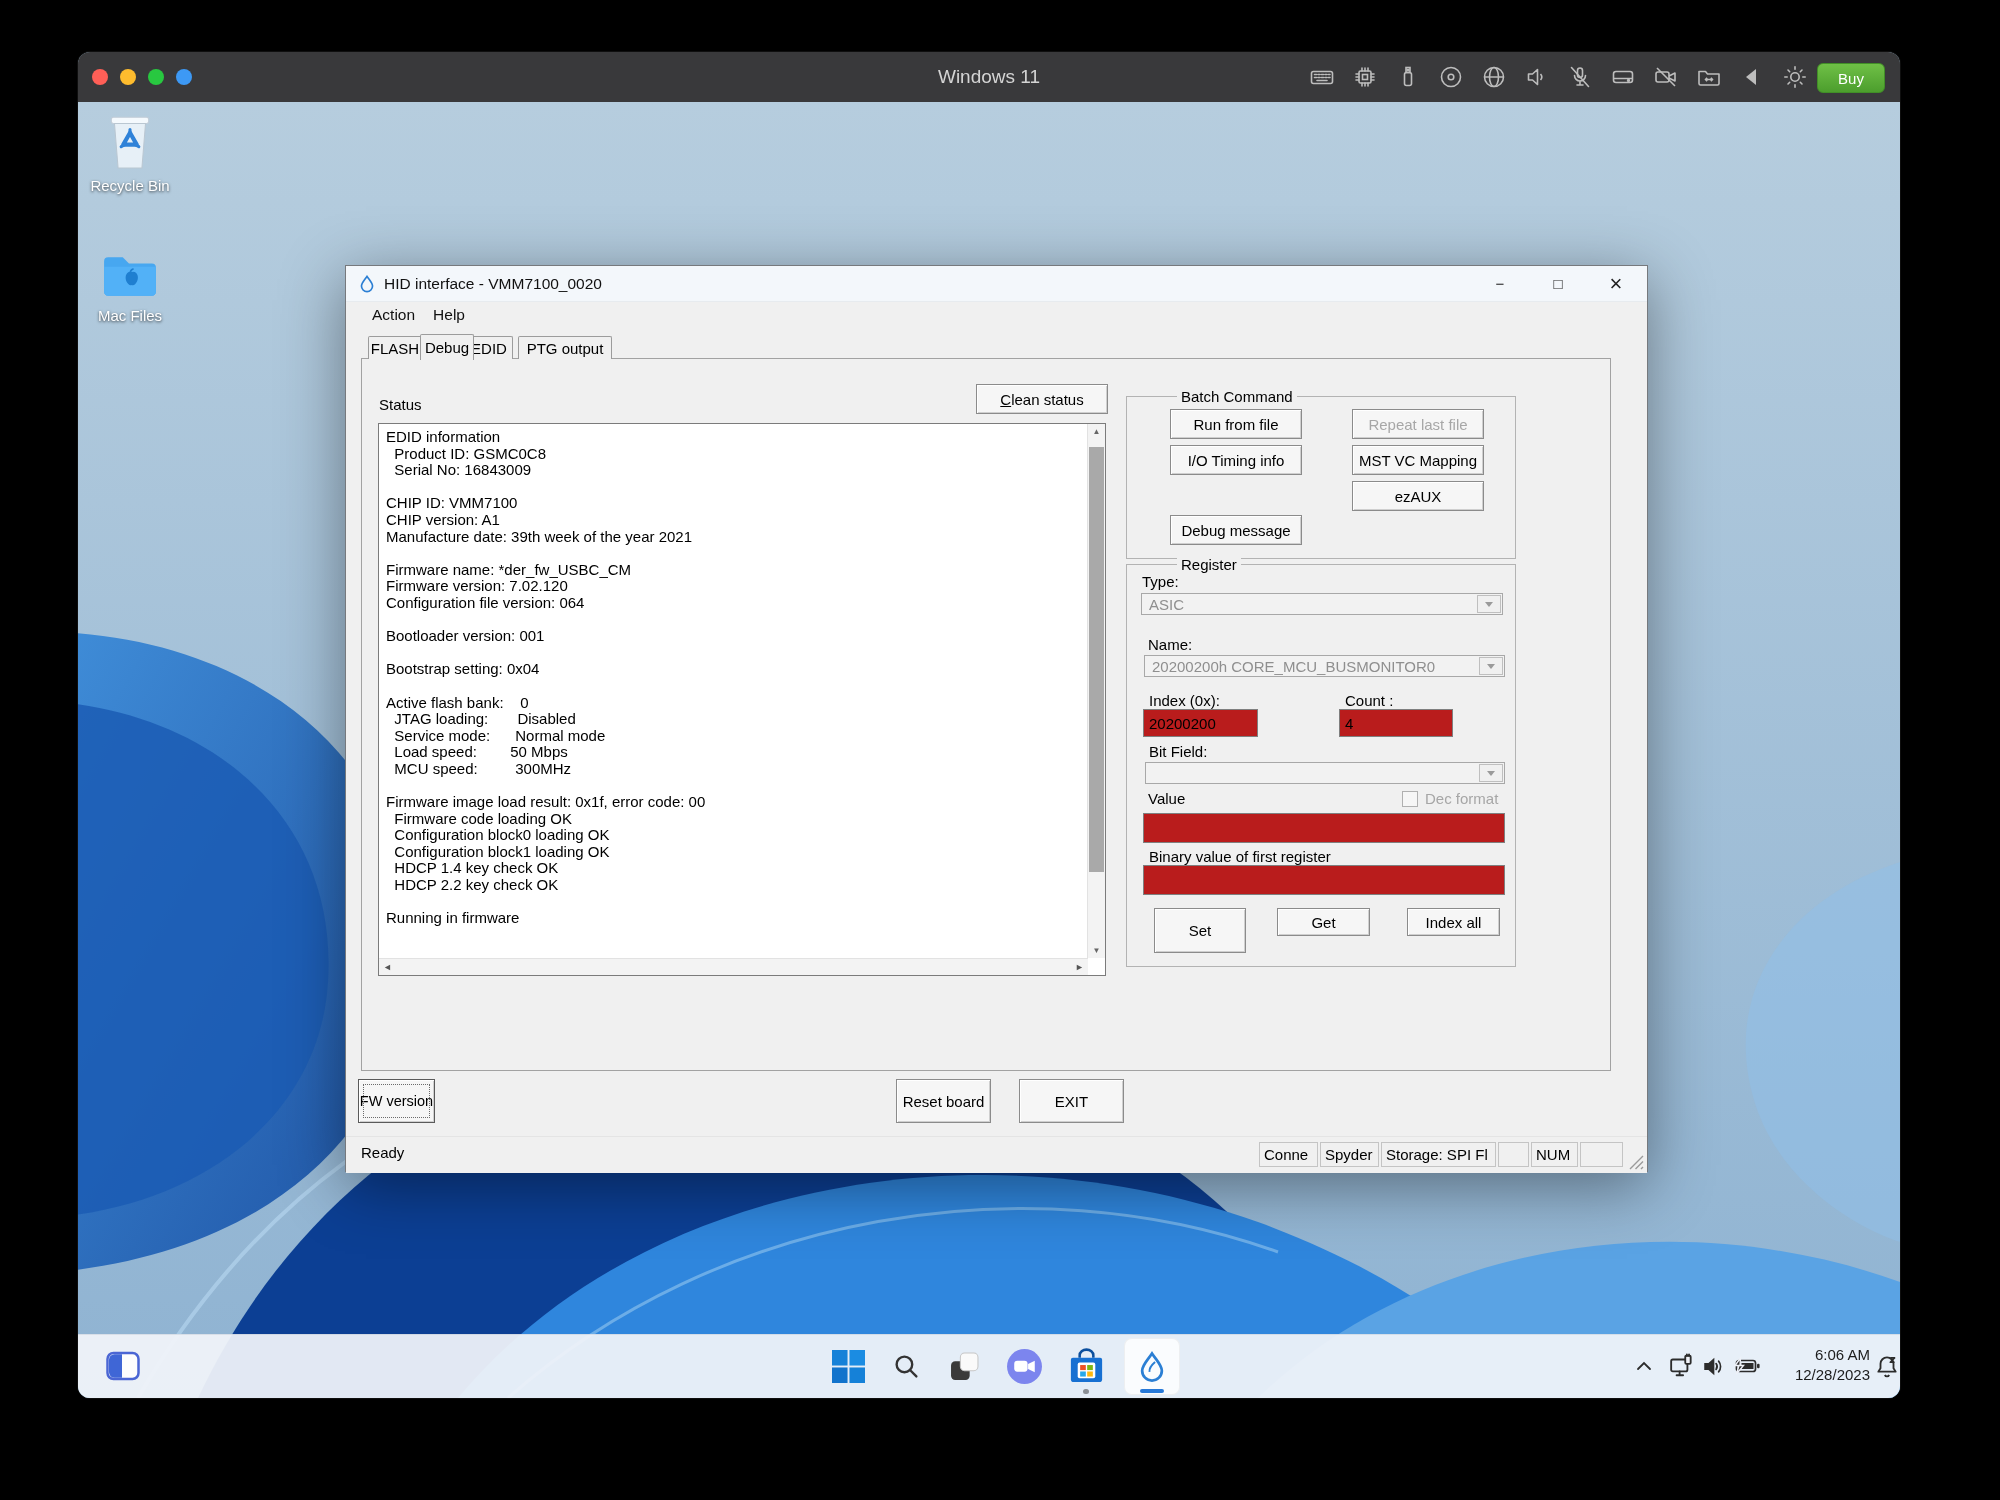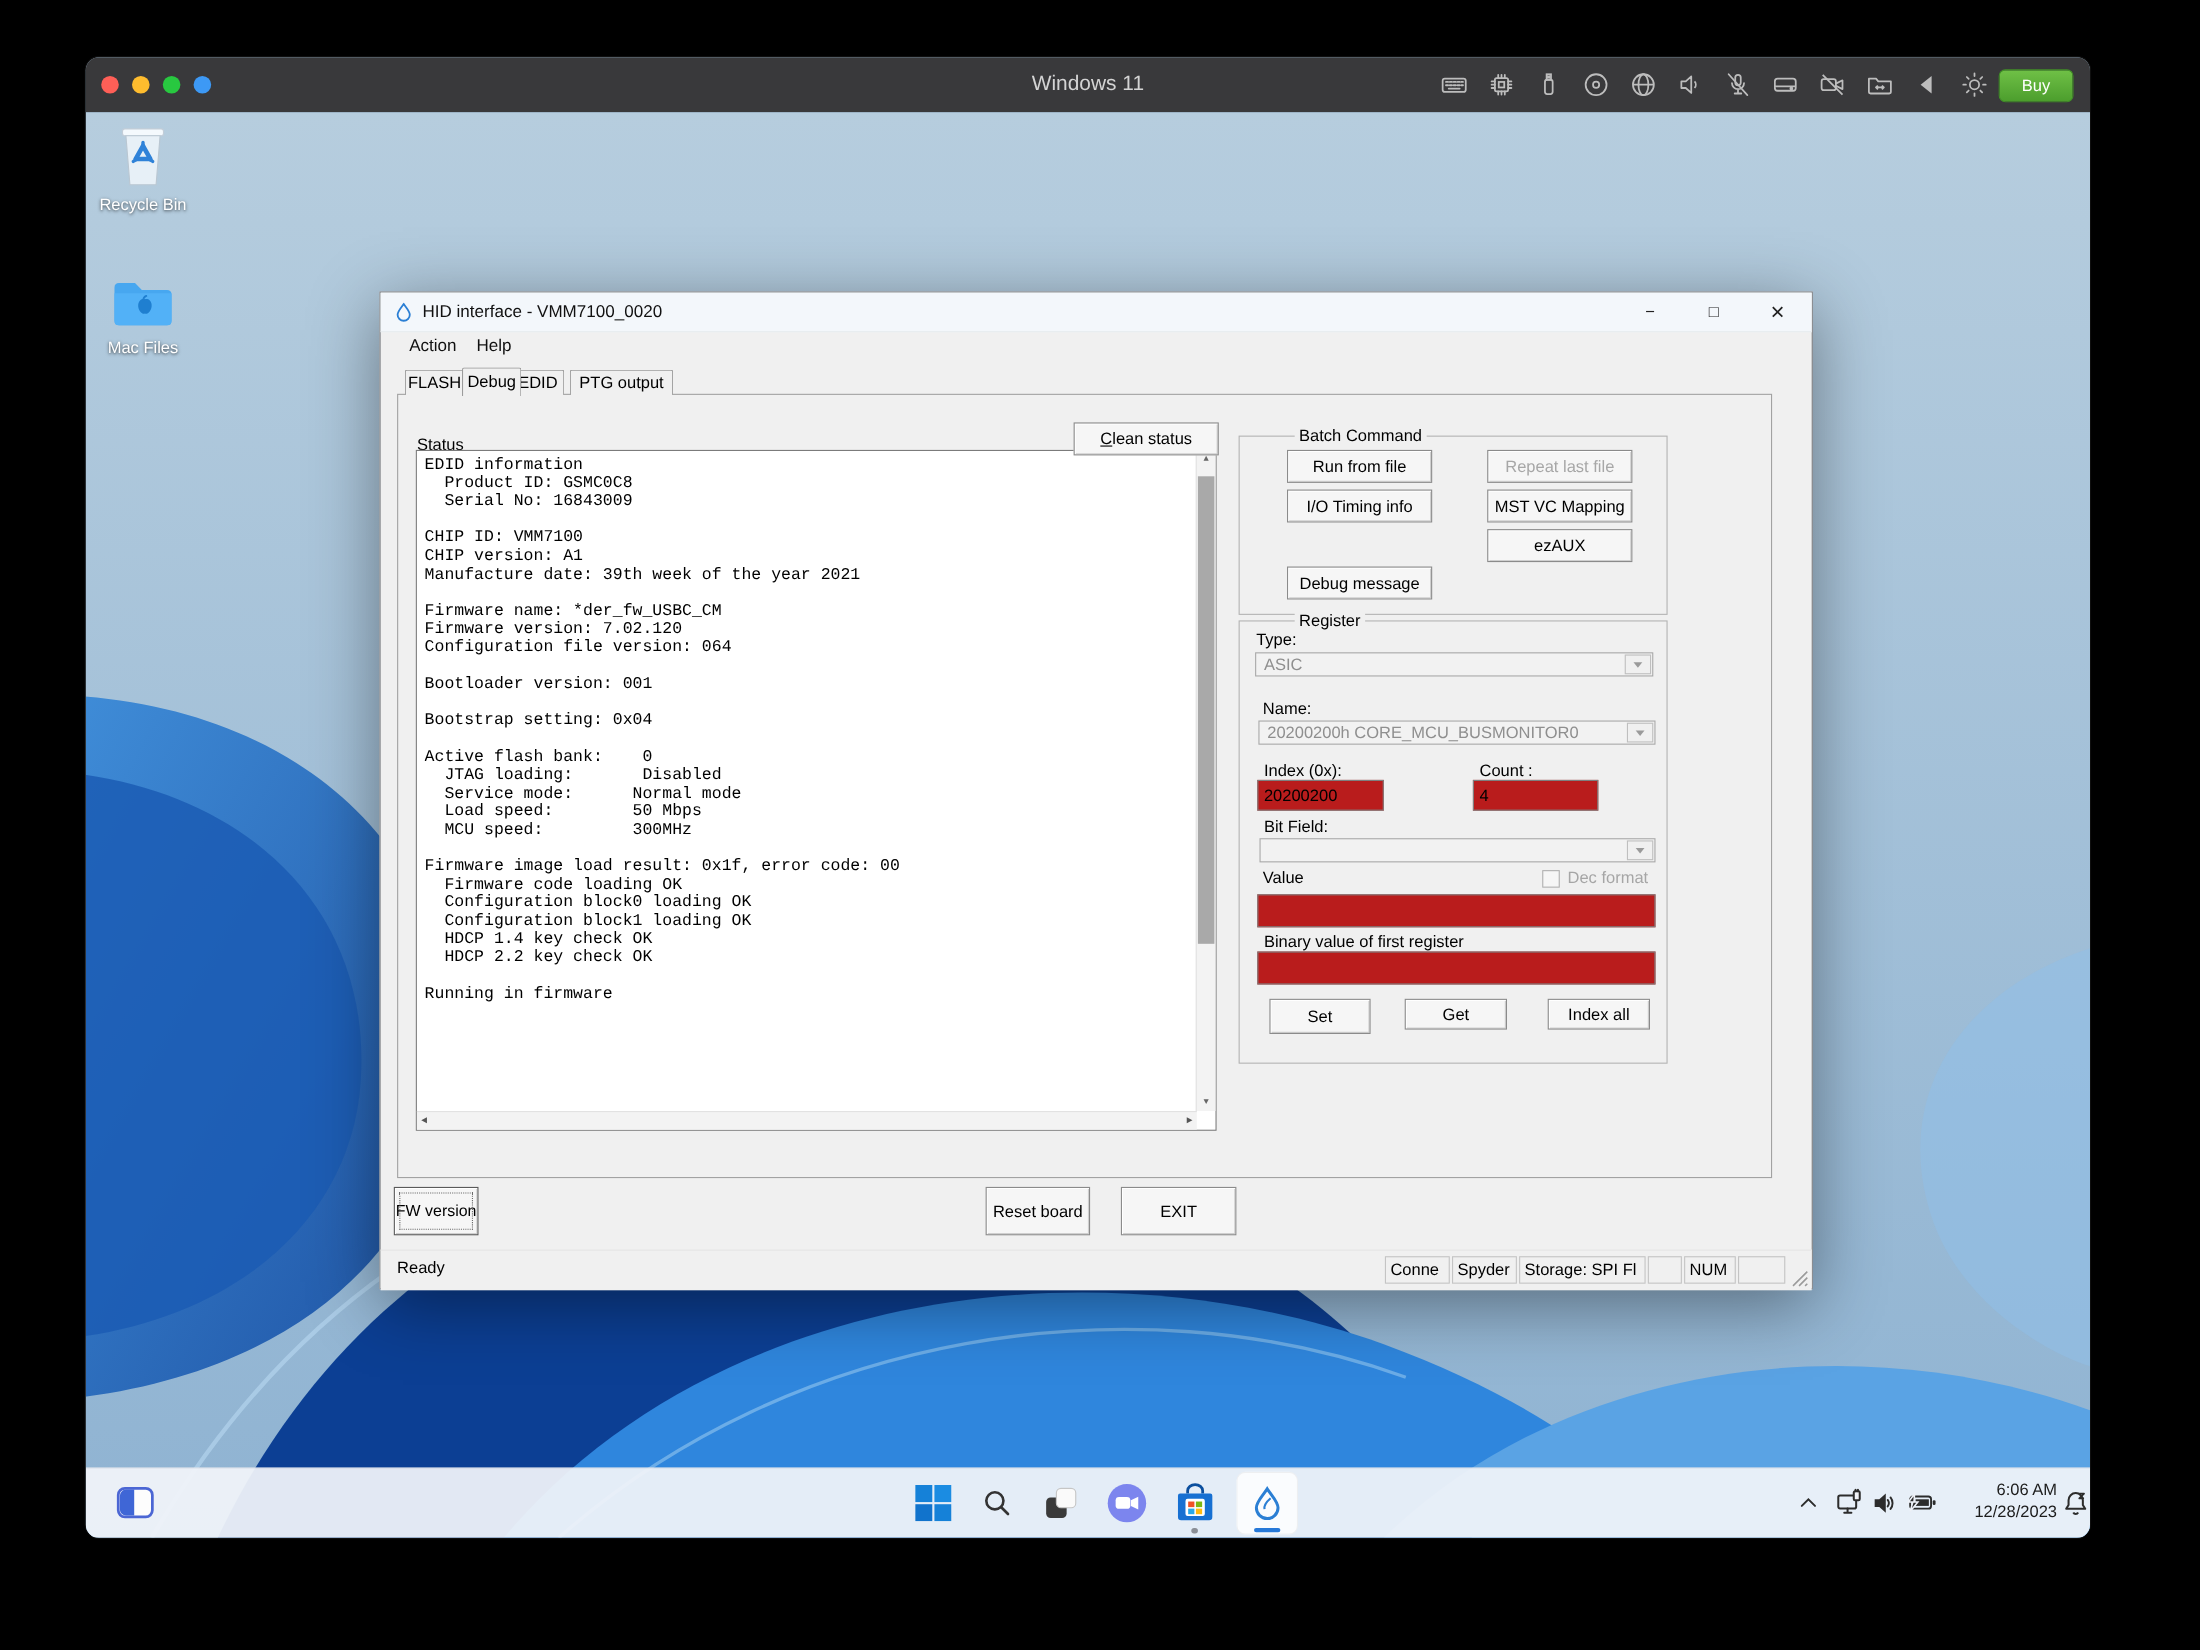--- a/index.html
+++ b/index.html
@@ -45,21 +45,21 @@
   .win-ctrls{position:absolute;right:2px;top:0;height:35px;display:flex;}
   .win-ctrl{width:58px;height:35px;display:flex;align-items:center;justify-content:center;font-size:15px;color:#222;}
   .win-ctrl.close{font-size:22px;}
   .menubar{position:absolute;left:0;top:35px;width:100%;height:28px;display:flex;align-items:center;gap:18px;
            padding-left:26px;box-sizing:border-box;font-size:15.5px;color:#101010;}
   .tab{position:absolute;height:22px;top:70px;background:#f0f0f0;border:1px solid #9c9c9c;border-bottom:none;
        border-radius:2px 2px 0 0;font-size:15px;color:#000;display:flex;align-items:center;justify-content:center;z-index:1;}
   .tab.active{top:68px;height:25px;z-index:3;background:#f0f0f0;}
   .panel{position:absolute;left:15px;top:92px;width:1250px;height:713px;border:1px solid #a2a2a2;box-sizing:border-box;z-index:0;}
   .wlabel{position:absolute;font-size:15px;color:#000;white-space:nowrap;}
-  .status-area{position:absolute;left:32px;top:143px;width:728px;height:619px;background:#fff;border:1px solid #7b7b7b;box-sizing:border-box;z-index:2;font-family:Liberation Mono, monospace;}
+  .status-area{position:absolute;left:32px;top:157px;width:728px;height:553px;background:#fff;border:1px solid #7b7b7b;box-sizing:border-box;z-index:2;}
   .status-text{position:absolute;left:7px;top:5px;right:24px;bottom:22px;font-size:15px;line-height:16.6px;
                white-space:pre;overflow:hidden;color:#000;}
   .vscroll{position:absolute;top:0;right:0;width:17px;bottom:17px;background:#f3f3f3;border-left:1px solid #e2e2e2;}
   .vthumb{position:absolute;left:1px;right:1px;top:23px;height:425px;background:#a9a9a9;}
   .sarrow{position:absolute;left:0;right:0;text-align:center;font-size:8px;color:#666;}
   .hscroll{position:absolute;left:0;right:17px;bottom:0;height:17px;background:#f3f3f3;border-top:1px solid #e2e2e2;
            display:flex;justify-content:space-between;align-items:center;padding:0 4px;font-size:9px;color:#555;box-sizing:border-box;}
   .btn{position:absolute;background:#f6f6f6;border:1px solid #8b8b8b;box-shadow:inset 1px 1px 0 #fff,inset -1px -1px 0 #cfcfcf;
        font-size:15px;color:#000;display:flex;align-items:center;justify-content:center;box-sizing:border-box;z-index:2;white-space:nowrap;}
   .btn.disabled{color:#a7a7a7;}
@@ -434,21 +434,21 @@
       <div class="wlabel" style="left:21px;top:225px">Value</div>
       <div class="chk" style="left:275px;top:225px">
         <span class="box"></span>
         <span>Dec format</span>
       </div>
       <input class="tinput" style="left: 16px; top: 248px; width: 362px; height: 30px;" value="">
 
       <div class="wlabel" style="left:22px;top:283px">Binary value of first register</div>
       <input class="tinput" style="left: 16px; top: 300px; width: 362px; height: 30px;" value="">
 
-      <div class="btn" style="left:27px;top:343px;width:92px;height:32px">Set</div>
+      <div class="btn" style="left:27px;top:343px;width:92px;height:45px">Set</div>
       <div class="btn" style="left:150px;top:343px;width:93px;height:28px">Get</div>
       <div class="btn" style="left:280px;top:343px;width:93px;height:28px">Index all</div>
     </div>
 
     <div class="btn focused" style="left:12px;top:813px;width:77px;height:44px;font-size:14.5px">FW version</div>
     <div class="btn" style="left:550px;top:813px;width:95px;height:44px">Reset board</div>
     <div class="btn" style="left:673px;top:813px;width:105px;height:44px">EXIT</div>
 
     <div class="statusbar">
       <div style="position:absolute;left:15px;top:7px">Ready</div>

